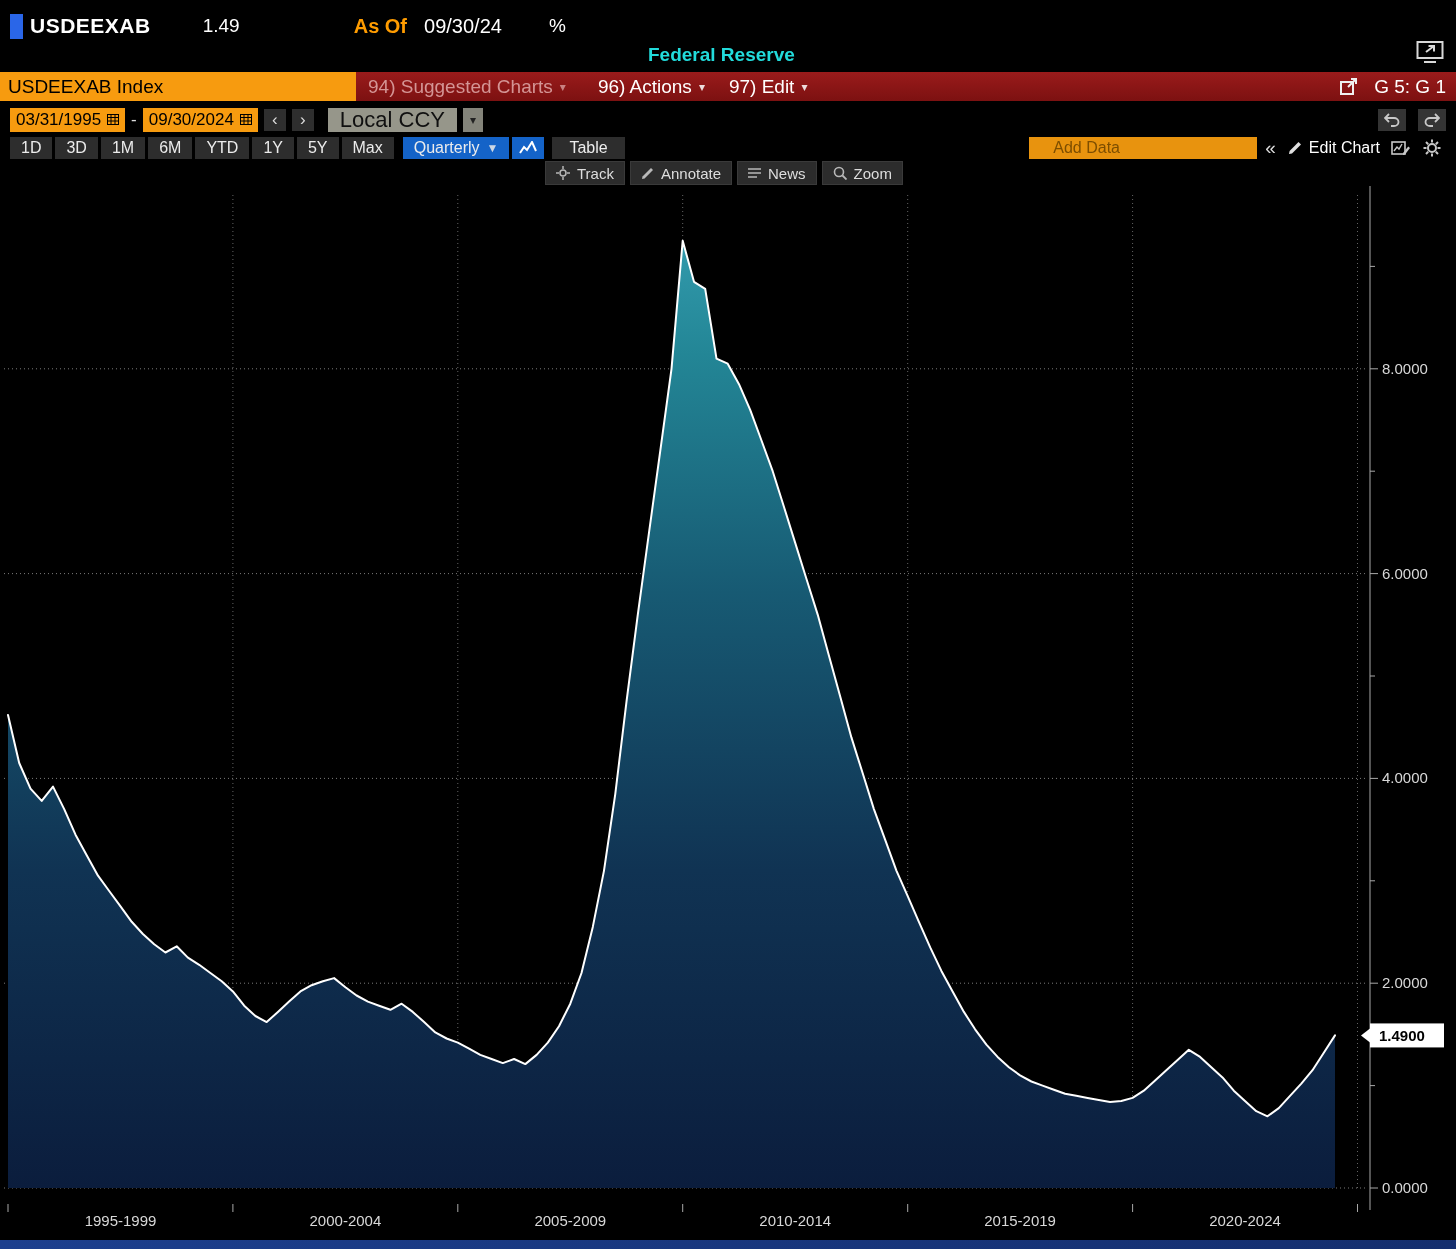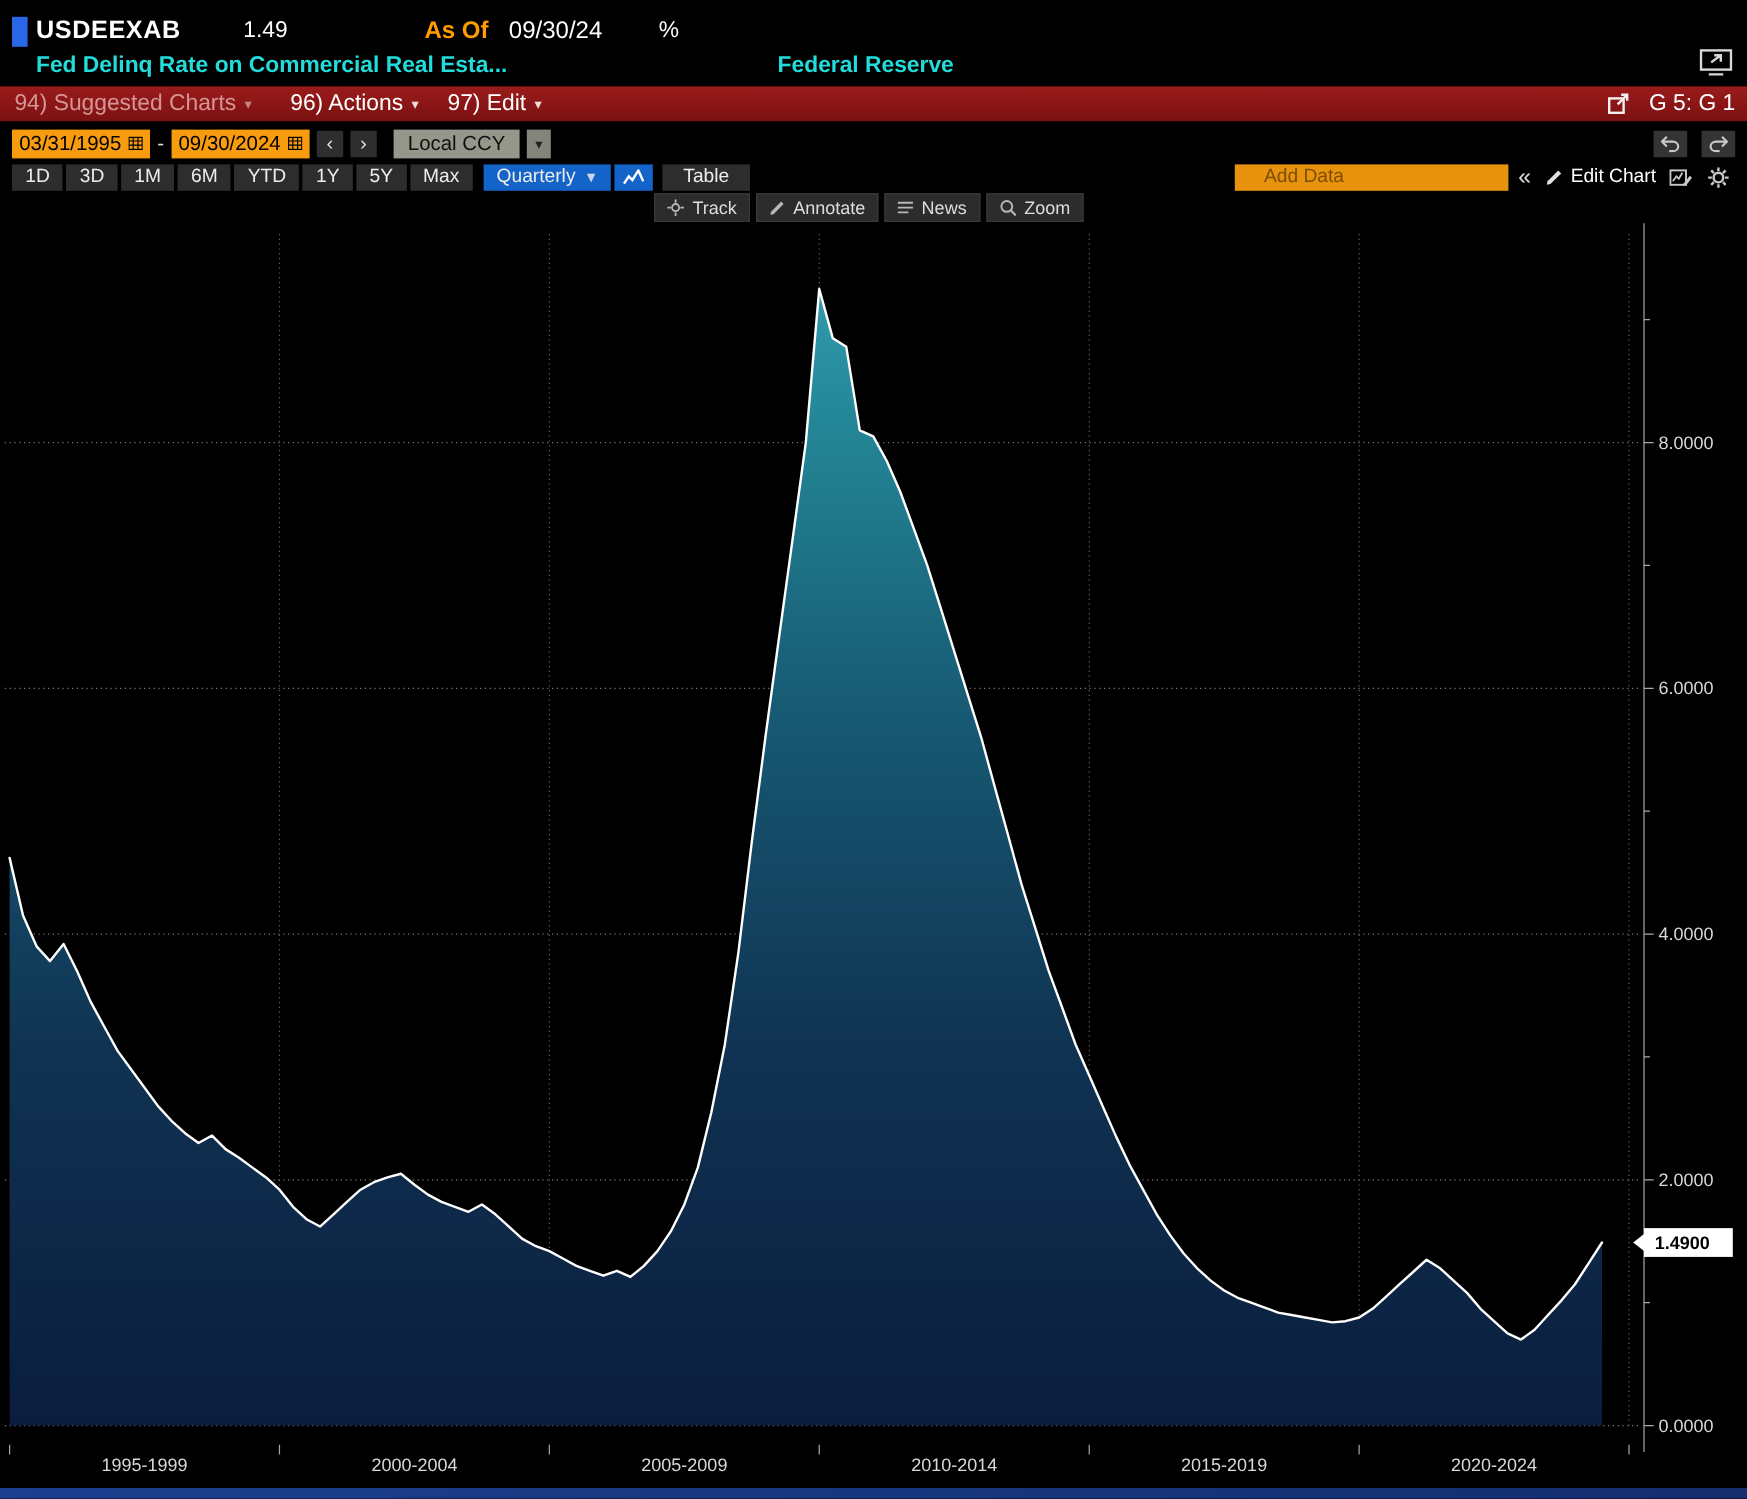--- a/index.html
+++ b/index.html
@@ -35,21 +35,21 @@
   .grid-indicator{margin:0 10px 0 12px;font-size:19px;}
 
   
   .range-bar{margin-top:6px;height:26px;display:flex;align-items:center;padding:0 10px;gap:6px;}
   .date-field{background:#f79b0f;color:#000;font-size:17px;height:24px;display:flex;
       align-items:center;padding:0 6px;gap:6px;}
   .dash{color:#ddd;font-size:17px;}
   .nav-btn{width:22px;height:22px;background:#2e2e2e;color:#ddd;display:flex;align-items:center;
       justify-content:center;font-size:17px;}
   .ccy-field{margin-left:8px;background:#96968a;color:#101010;height:24px;padding:0 12px;
-      display:flex;align-items:center;font-size:17px;}
+      display:flex;align-items:center;font-size:22px;}
   .ccy-caret{background:#84847a;color:#222;width:20px;height:24px;display:flex;align-items:center;
       justify-content:center;font-size:12px;}
   .mini-btn{width:28px;height:22px;background:#343434;display:flex;align-items:center;justify-content:center;}
   .mini-btn + .mini-btn{margin-left:6px;}
 
   
   .period-bar{margin-top:3px;height:24px;display:flex;align-items:center;padding:0 10px;gap:3px;}
   .tab{background:#2d2d2d;color:#ececec;font-size:16px;height:22px;padding:0 11px;
       display:flex;align-items:center;}
   .freq{background:#1463c8;gap:7px;}
@@ -86,32 +86,32 @@
   <span class="cursor-block"></span>
   <span class="ticker">USDEEXAB</span>
   <span class="last">1.49</span>
   <span class="asof-label">As Of</span>
   <span class="asof-date">09/30/24</span>
   <span class="unit">%</span>
   <span class="spacer"></span>
 </div>
 
 <div class="bar desc-bar">
-  <span class="desc">Fed Delinq Rate on Commercial Real Esta...</span>
   <span class="source">Federal Reserve</span>
   <span class="monitor-wrap">
     <svg width="28" height="24" viewBox="0 0 28 24">
         <rect x="1.5" y="2" width="25" height="16" fill="none" stroke="#d8d8d8" stroke-width="2"></rect>
         <path d="M8 22h12" stroke="#d8d8d8" stroke-width="2"></path>
         <path d="M10 12l8-6m-5.5 0H18v5.5" fill="none" stroke="#d8d8d8" stroke-width="2"></path>
       </svg>
   </span>
 </div>
 
 <div class="bar red-bar">
+  <div class="security-field">USDEEXAB Index</div>
   <div class="menu-item menu-suggested">
     <span>94) Suggested Charts</span>
     <span class="caret">▾</span>
   </div>
   <div class="menu-item menu-actions">
     <span>96) Actions</span>
     <span class="caret">▾</span>
   </div>
   <div class="menu-item menu-edit">
     <span>97) Edit</span>

